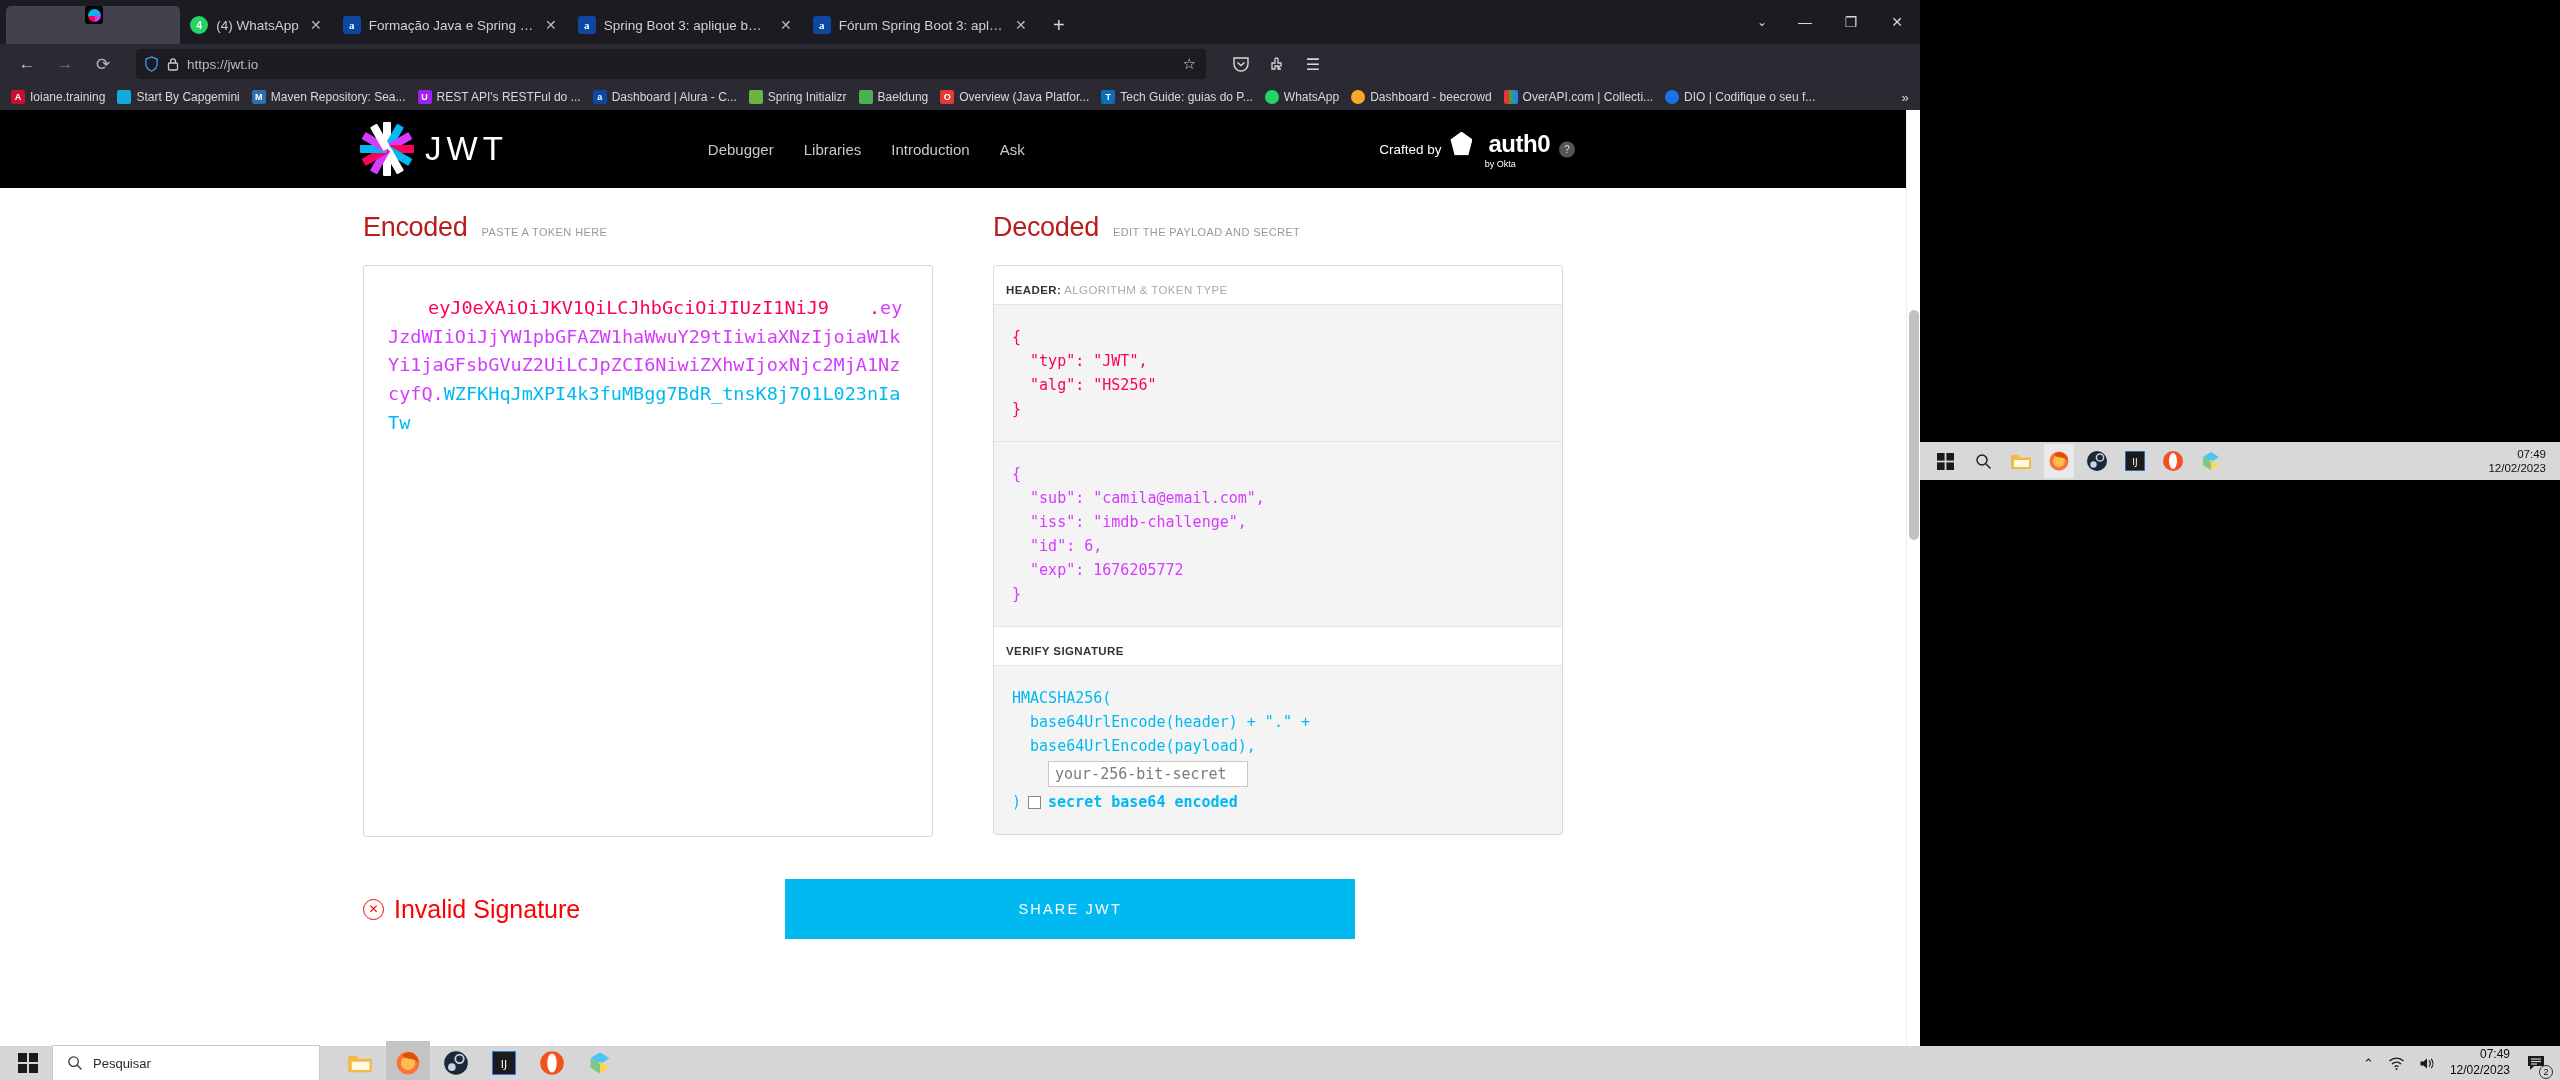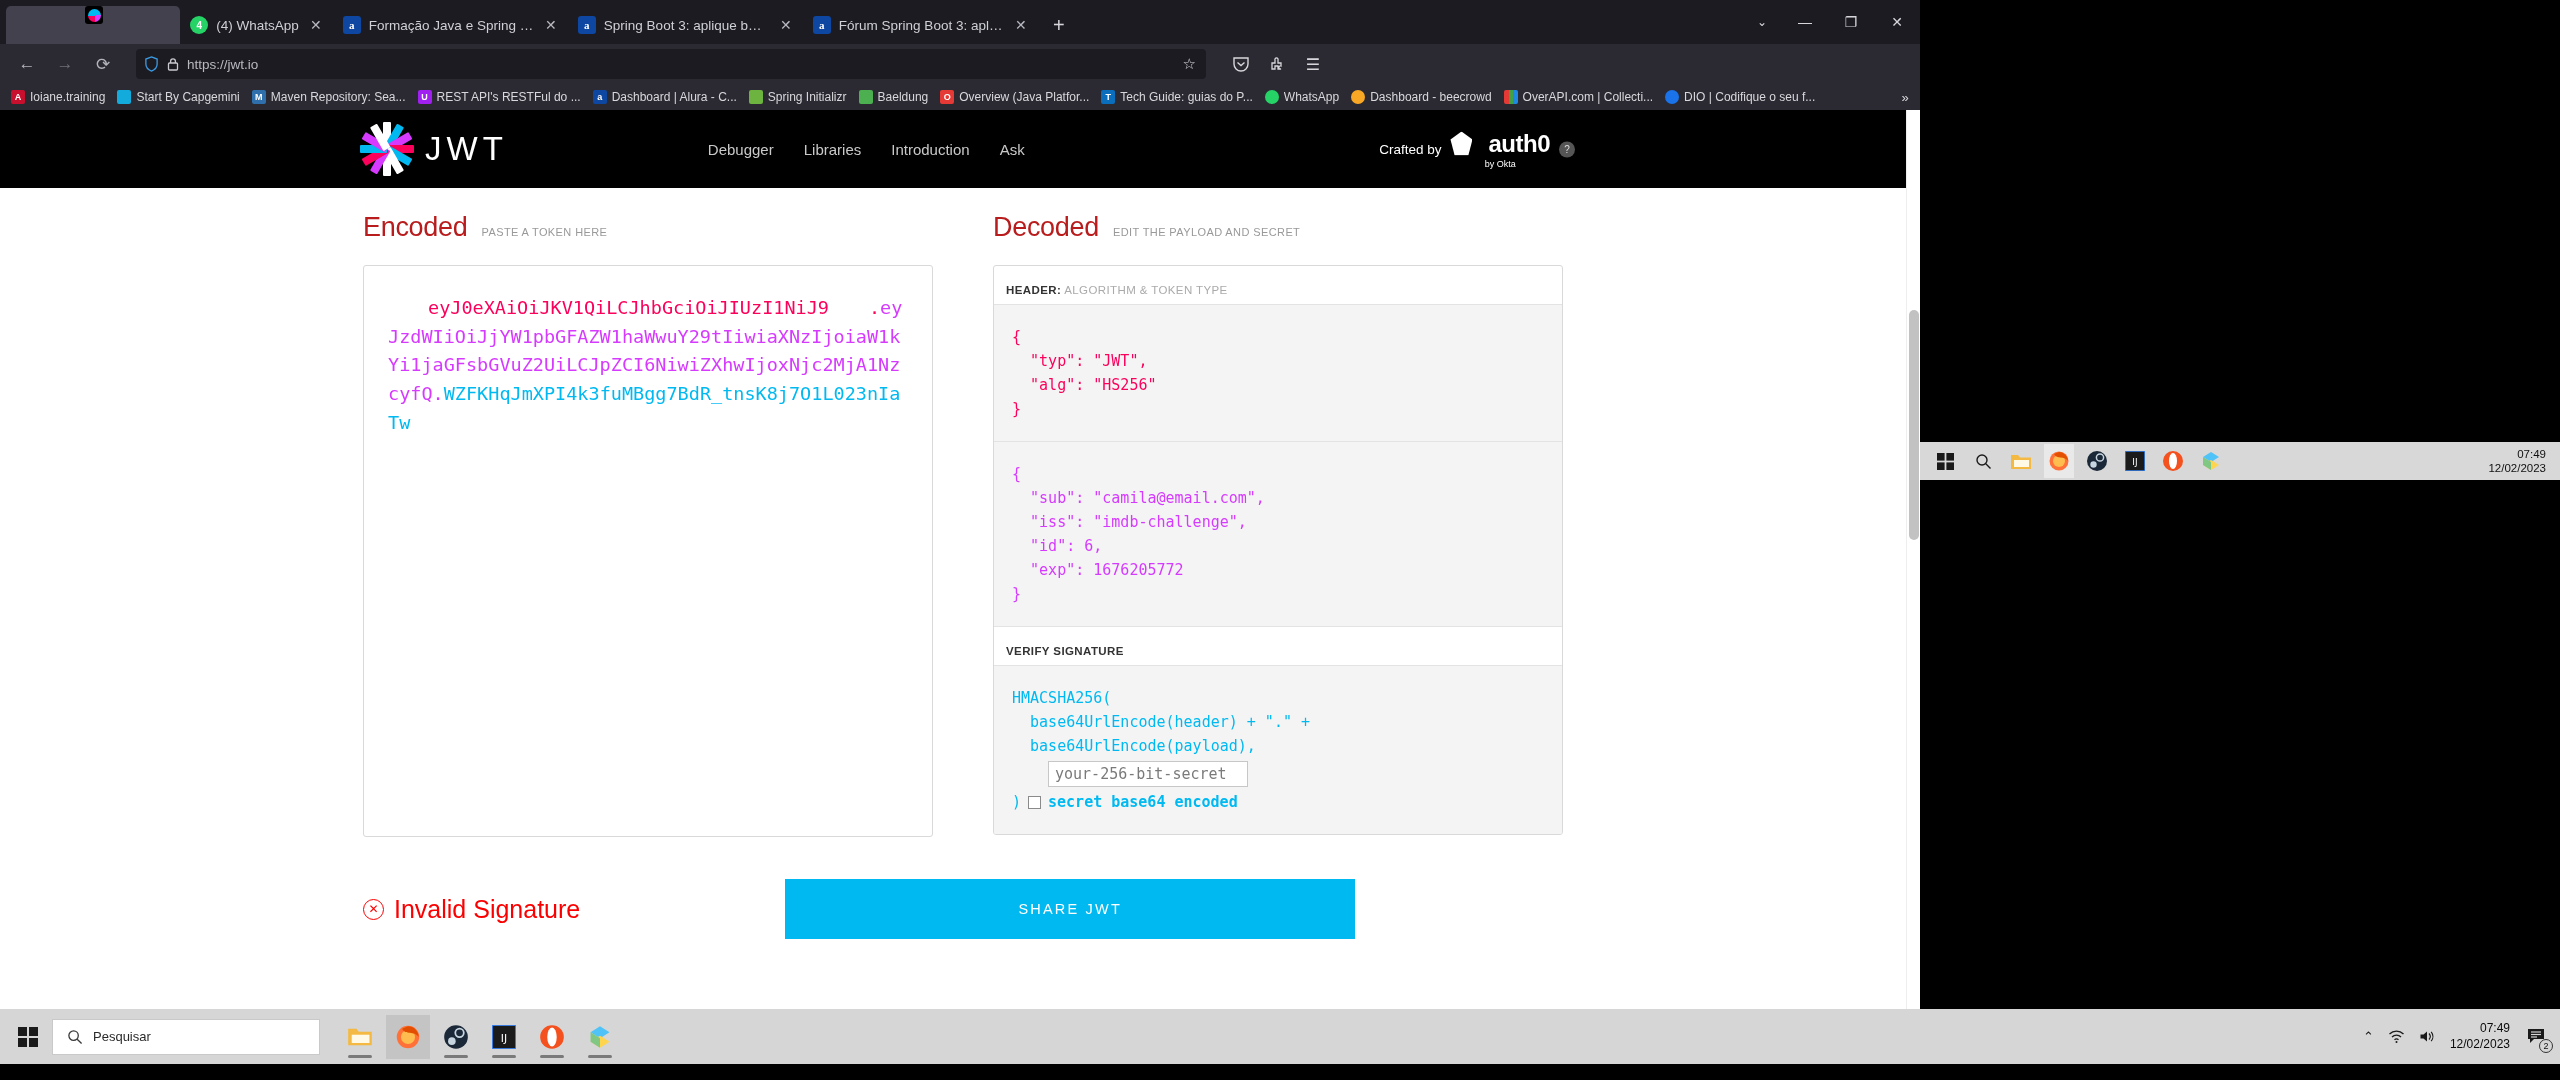--- a/index.html
+++ b/index.html
@@ -328,22 +328,22 @@
     display: flex; align-items: center; justify-content: center;
   }
   #mini-taskbar .tb-icon.active { background: #e9e9e9; }
   #mini-clock {
     margin-left: auto; margin-right: 14px;
     text-align: right; color: #101010; font-size: 11.5px; line-height: 1.25;
   }
 
   
   #taskbar {
-    position: absolute; left: 0; bottom: 16px;
-    width: 2560px; height: 55px;
+    position: absolute; left: 0; bottom: 0;
+    width: 2560px; height: 34px;
     background: #d6d6d6;
     display: flex; align-items: center;
     padding-left: 4px;
   }
   #start-btn { width: 48px; height: 46px; display:flex; align-items:center; justify-content:center; }
   #search-box {
     width: 268px; height: 36px;
     background: #fff;
     display: flex; align-items: center;
     gap: 10px; padding-left: 14px;

